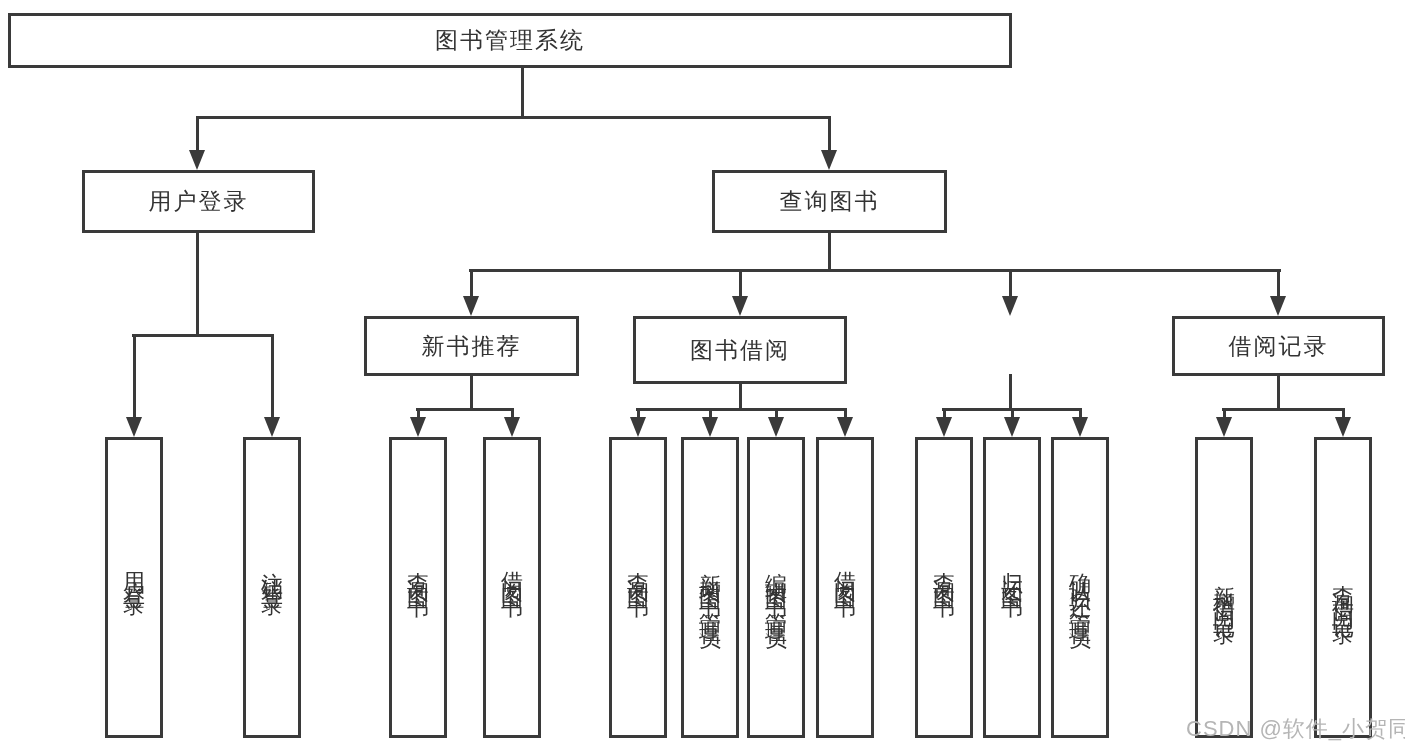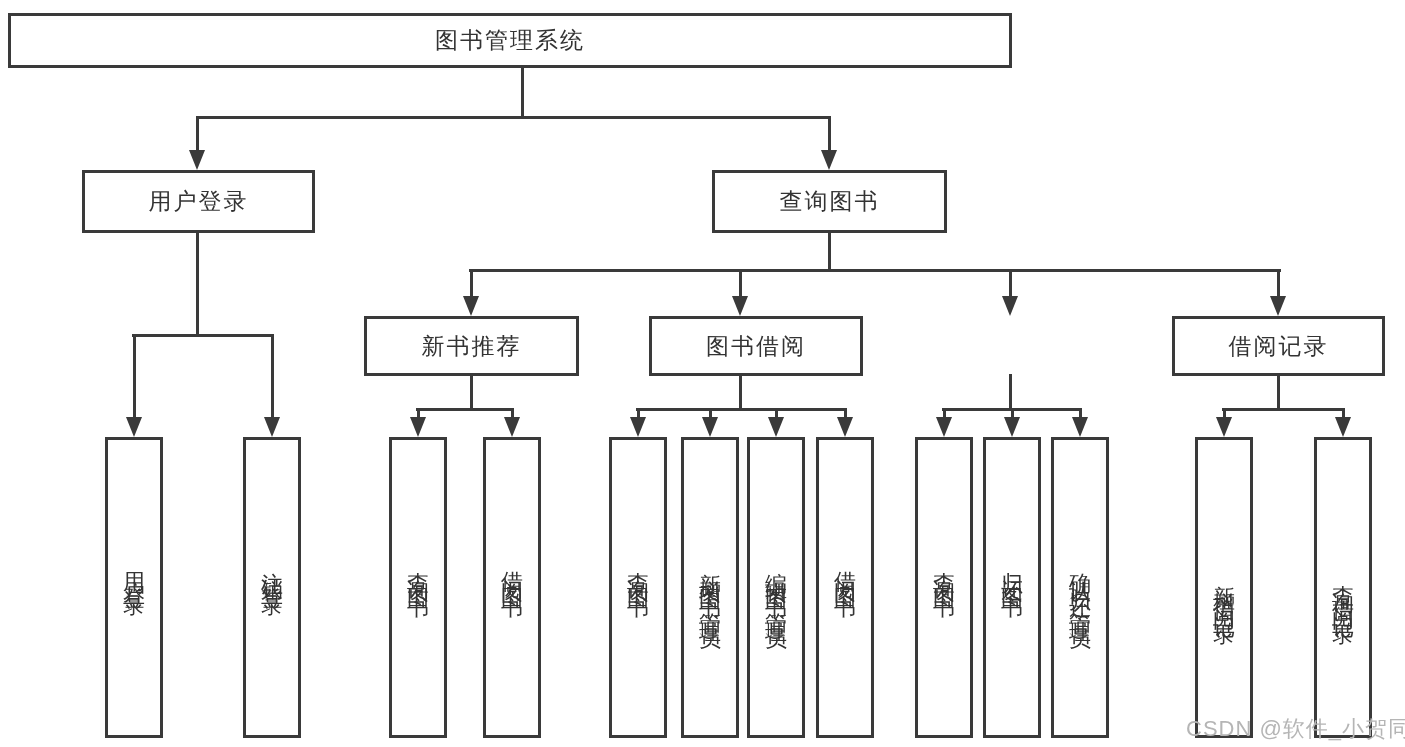--- a/index.html
+++ b/index.html
@@ -89,21 +89,21 @@
   <div class="vline" style="left:470px; top:269px; height:31px;"></div>
   <div class="vline" style="left:739px; top:269px; height:31px;"></div>
   <div class="vline" style="left:1009px; top:269px; height:31px;"></div>
   <div class="vline" style="left:1277px; top:269px; height:31px;"></div>
   <div class="arrow" style="left:463px; top:296px;"></div>
   <div class="arrow" style="left:732px; top:296px;"></div>
   <div class="arrow" style="left:1002px; top:296px;"></div>
   <div class="arrow" style="left:1270px; top:296px;"></div>
 
   <div class="node" style="left:364px; top:316px; width:215px; height:60px;">新书推荐</div>
-  <div class="node" style="left:633px; top:316px; width:214px; height:60px;margin-left:16px;">图书借阅</div>
+  <div class="node" style="left:633px; top:316px; width:214px; height:68px;">图书借阅</div>
   <div class="node" style="left:1172px; top:316px; width:213px; height:60px;">借阅记录</div>
 
   <div class="vline" style="left:470px; top:374px; height:37px;"></div>
   <div class="vline" style="left:739px; top:374px; height:37px;"></div>
   <div class="vline" style="left:1009px; top:374px; height:37px;"></div>
   <div class="vline" style="left:1277px; top:374px; height:37px;"></div>
 
   <div class="hline" style="left:416px; top:408px; width:98px;"></div>
   <div class="hline" style="left:636px; top:408px; width:211px;"></div>
   <div class="hline" style="left:942px; top:408px; width:140px;"></div>

